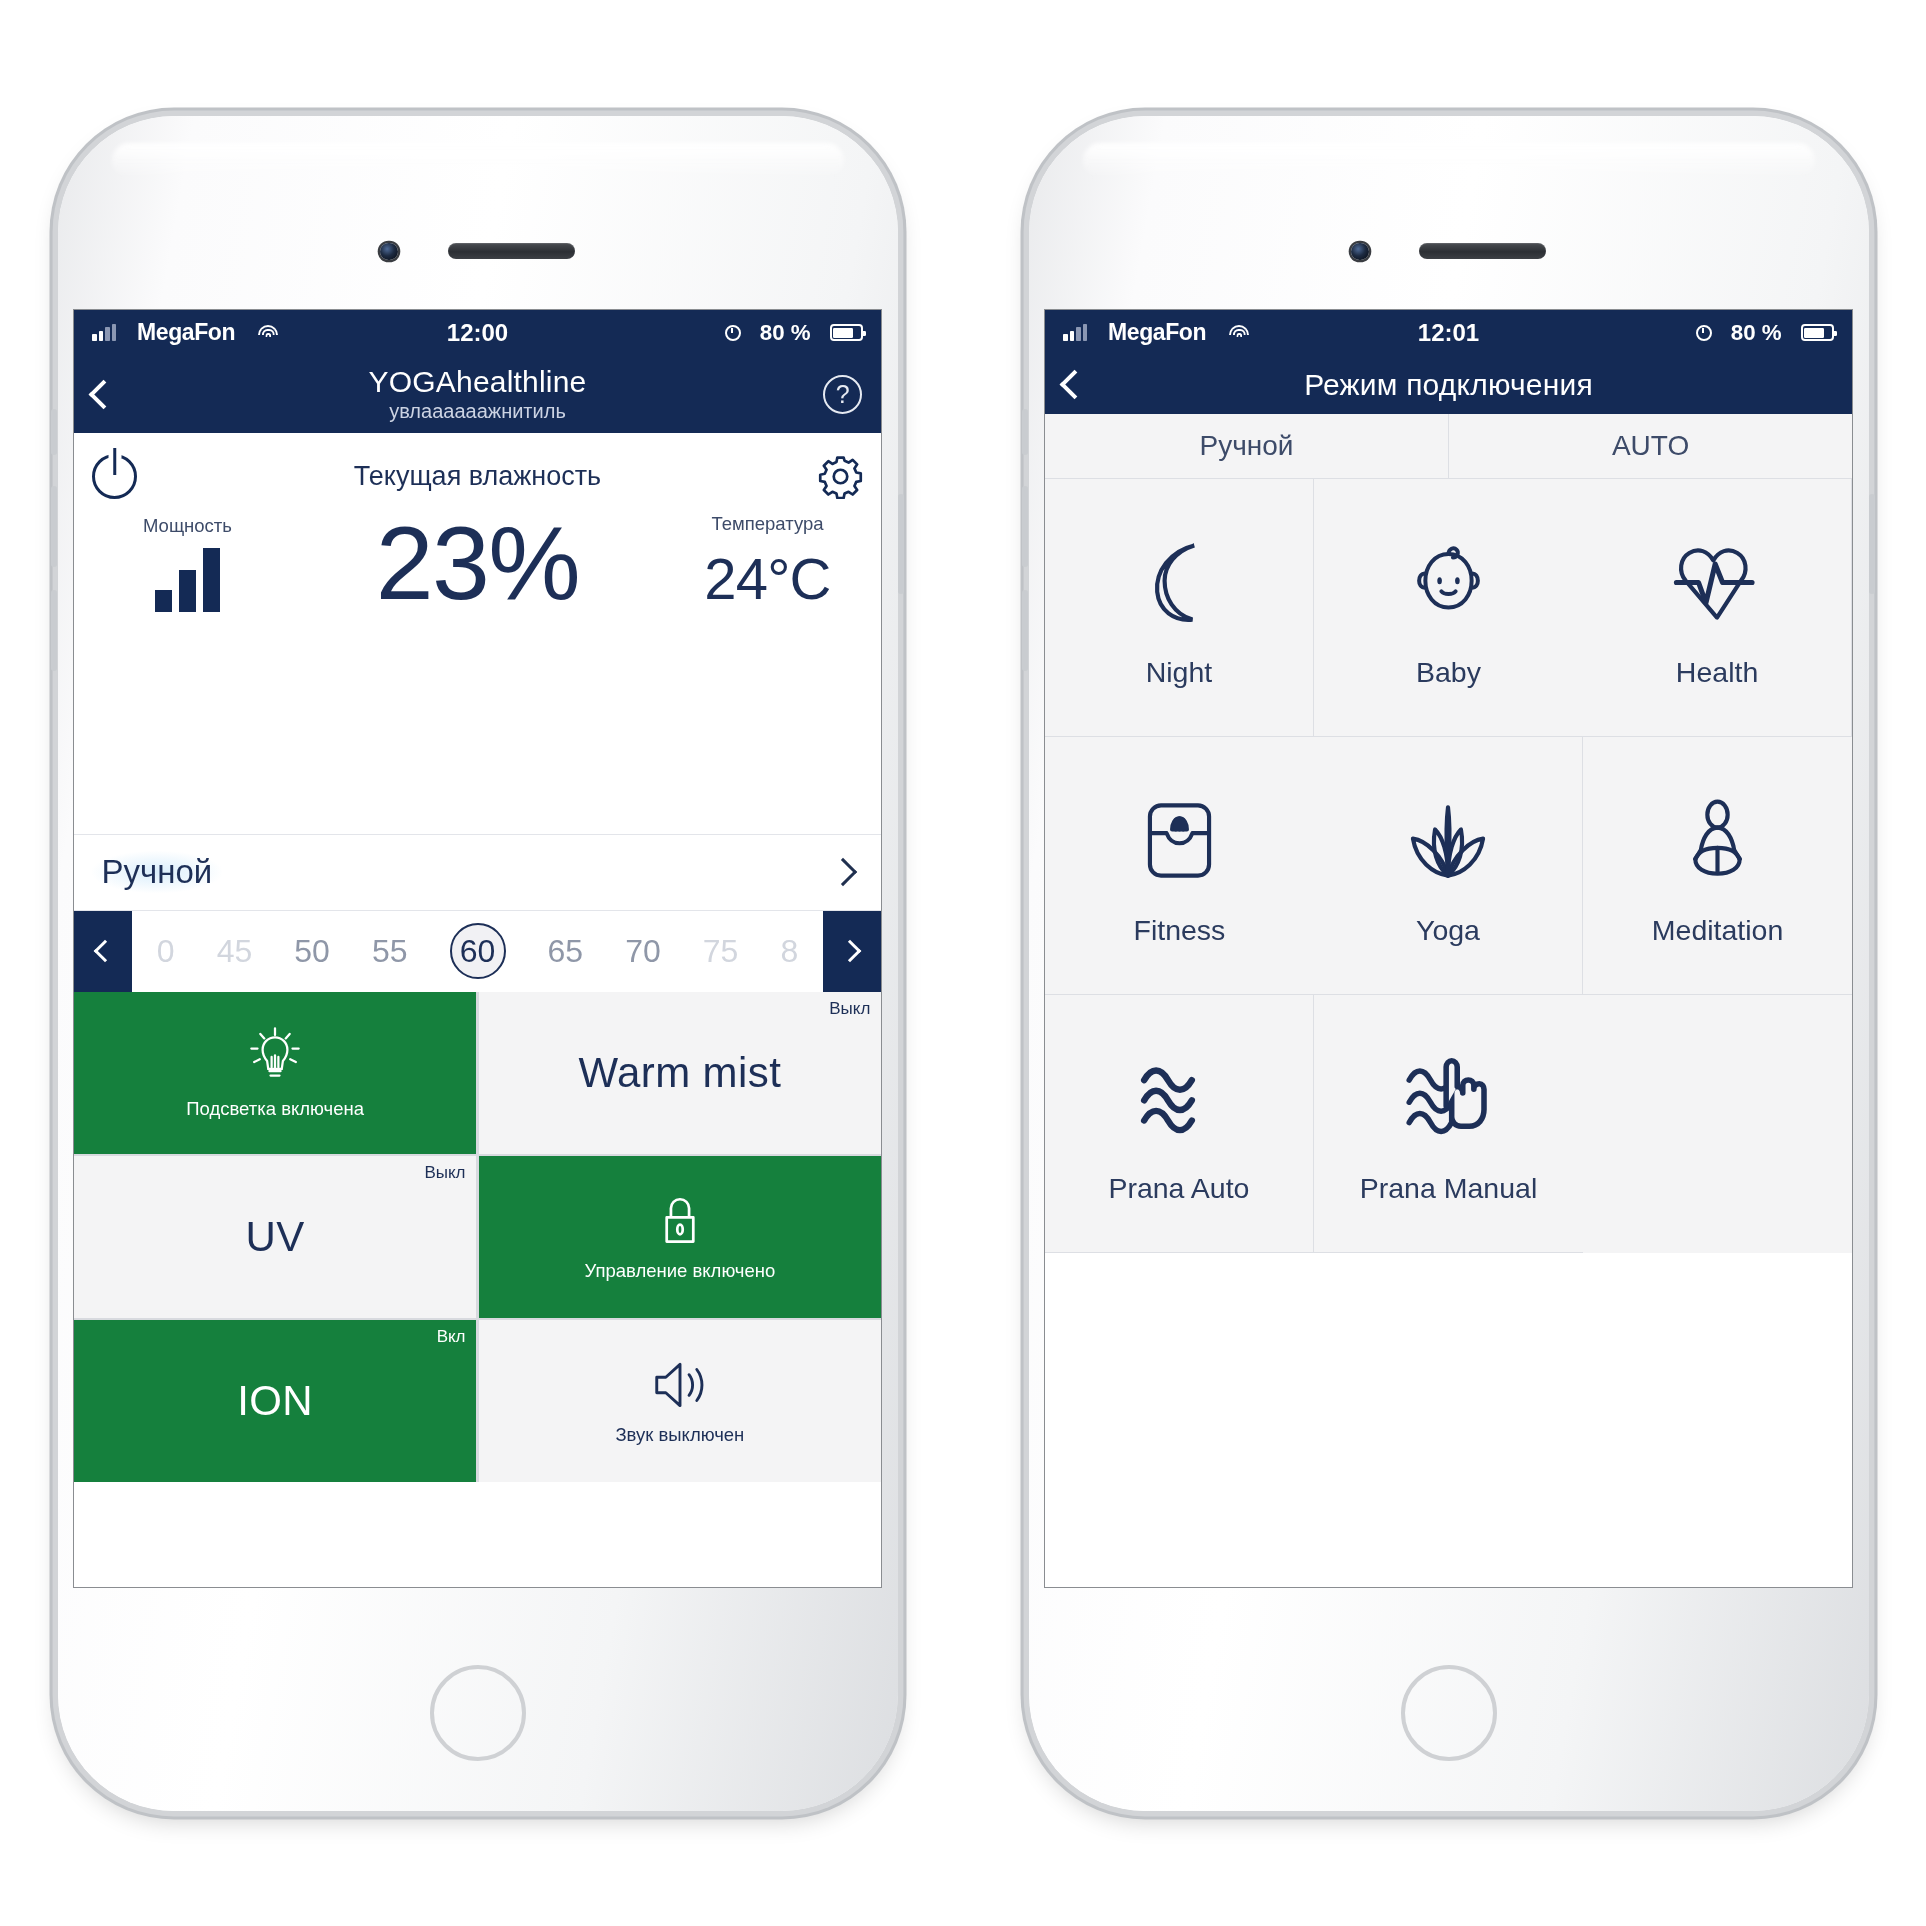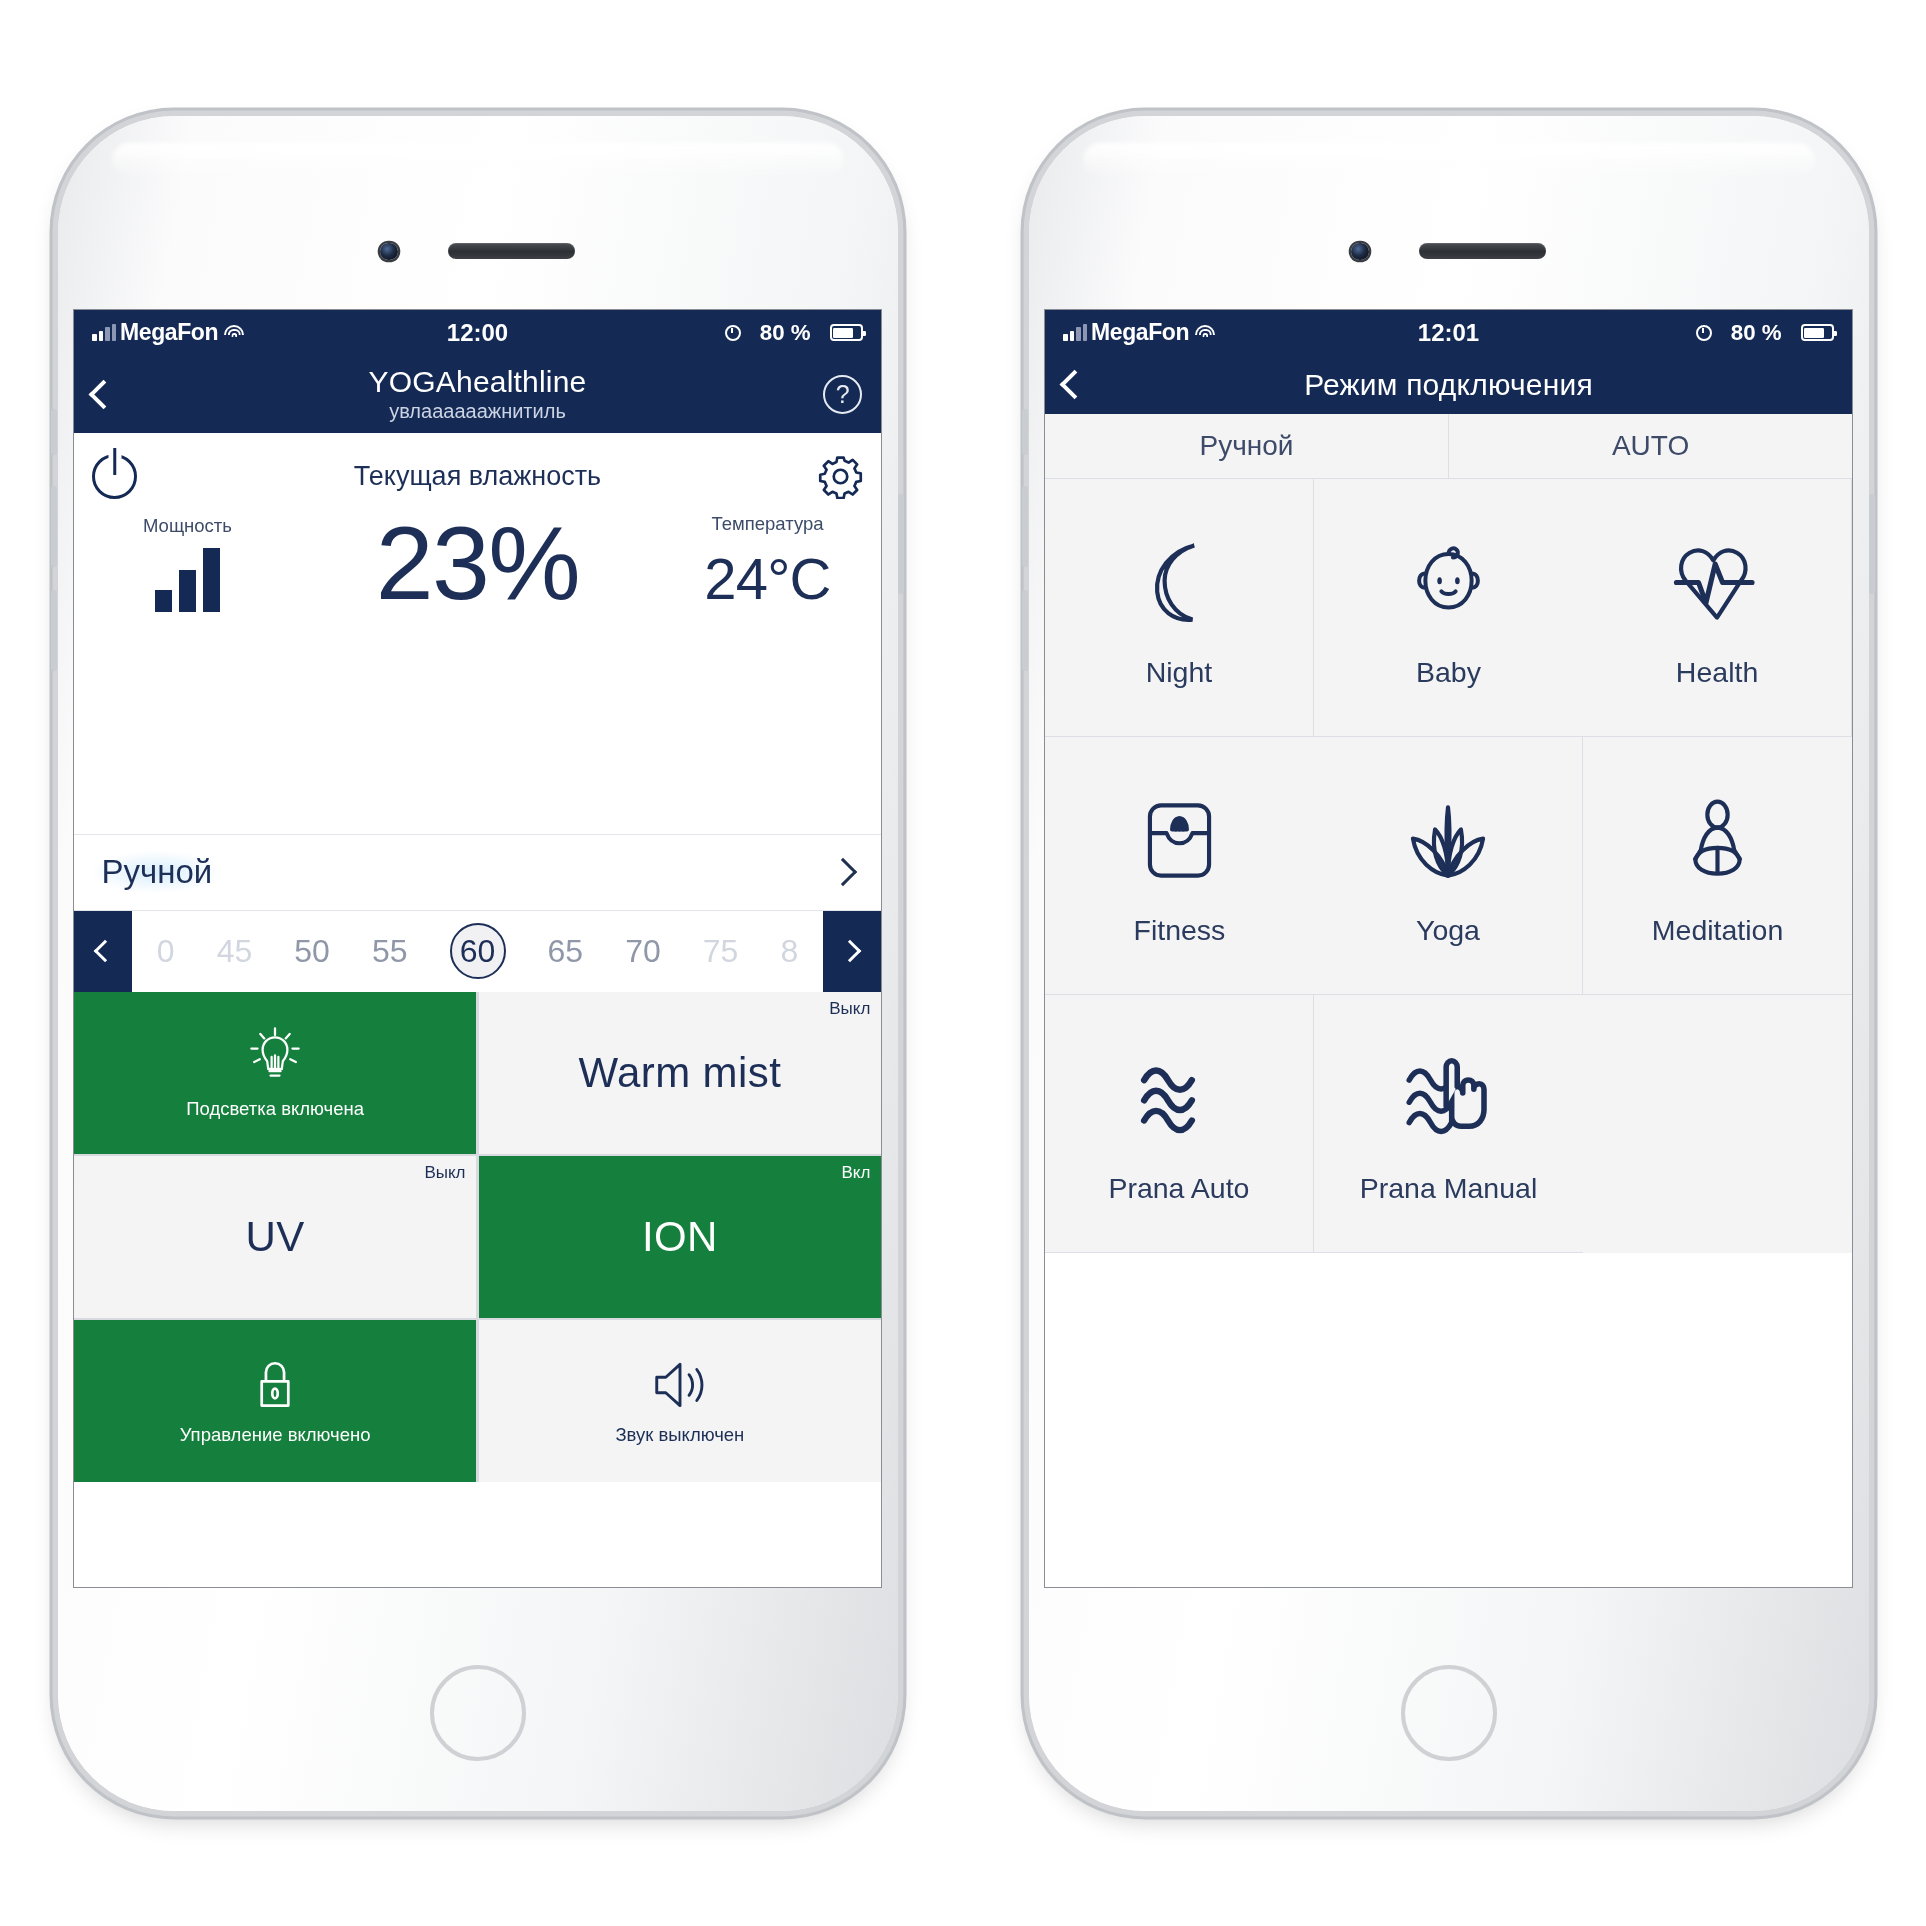--- a/index.html
+++ b/index.html
@@ -48,21 +48,21 @@
     border:1.2px solid #8a8d91;
   }
 
   .home-btn { position:absolute; bottom:50px; left:50%; transform:translateX(-50%);
               width:96px; height:96px; border-radius:50%;
               border:4.6px solid #cfd1d4; background:transparent; }
 
   
   .status-bar { height:46px; background:#142a55; color:#fff; display:flex; align-items:center;
                 padding:0 18.5px; font-size:24px; font-weight:bold; position:relative; }
-  .sb-left { display:flex; align-items:center; gap:4px; }
+  .sb-left { display:flex; align-items:center; gap:21px; }
   .bars { display:flex; align-items:flex-end; gap:2.3px; height:17.7px; }
   .bars i { width:4.2px; background:#fff; border-radius:0.8px; display:block; }
   .bars i:nth-child(1){height:7px}.bars i:nth-child(2){height:10.4px}
   .bars i:nth-child(3){height:14px;background:#8b97b3}.bars i:nth-child(4){height:17.7px;background:#8b97b3}
   .carrier { font-size:23px; letter-spacing:-0.4px; }
   .wifi { width:20px; height:16px; position:relative; margin-left:2.3px; }
   .wifi span{ position:absolute; left:50%; transform:translateX(-50%); border:2.3px solid #fff;
               border-bottom:none; border-radius:50% 50% 0 0 / 100% 100% 0 0; }
   .wifi .w1{ width:20px; height:10px; top:0; }
   .wifi .w2{ width:12.3px; height:6.5px; top:4.2px; }
@@ -282,33 +282,33 @@
           <span class="state">Выкл</span>
           <span class="tbig">Warm mist</span>
         </div>
 
         <div class="tile light">
           <span class="state">Выкл</span>
           <span class="tbig">UV</span>
         </div>
 
         <div class="tile dark">
-          <span class="state">Вкл</span>
-          <span class="tbig">ION</span>
-        </div>
-
-        <div class="tile dark">
           <span>
             <svg width="50" height="58" viewBox="0 0 80 96" fill="none" stroke="#fff" stroke-width="4.5" stroke-linejoin="round">
               <path d="M25 42V27a15 15 0 0 1 30 0v15"></path>
               <rect x="18" y="42" width="44" height="40"></rect>
               <ellipse cx="40" cy="62" rx="4.5" ry="8"></ellipse>
             </svg>
           </span>
           <span class="tlabel">Управление включено</span>
+        </div>
+
+        <div class="tile dark">
+          <span class="state">Вкл</span>
+          <span class="tbig">ION</span>
         </div>
 
         <div class="tile light">
           <span>
             <svg width="62" height="58" viewBox="0 0 96 88" fill="none" stroke="#1d2f57" stroke-width="4.5" stroke-linejoin="round" stroke-linecap="round">
               <path d="M12 32h14L48 12v64L26 56H12z"></path>
               <path d="M62 28a26 26 0 0 1 0 32"></path>
               <path d="M74 20a40 40 0 0 1 0 48"></path>
             </svg>
           </span>

